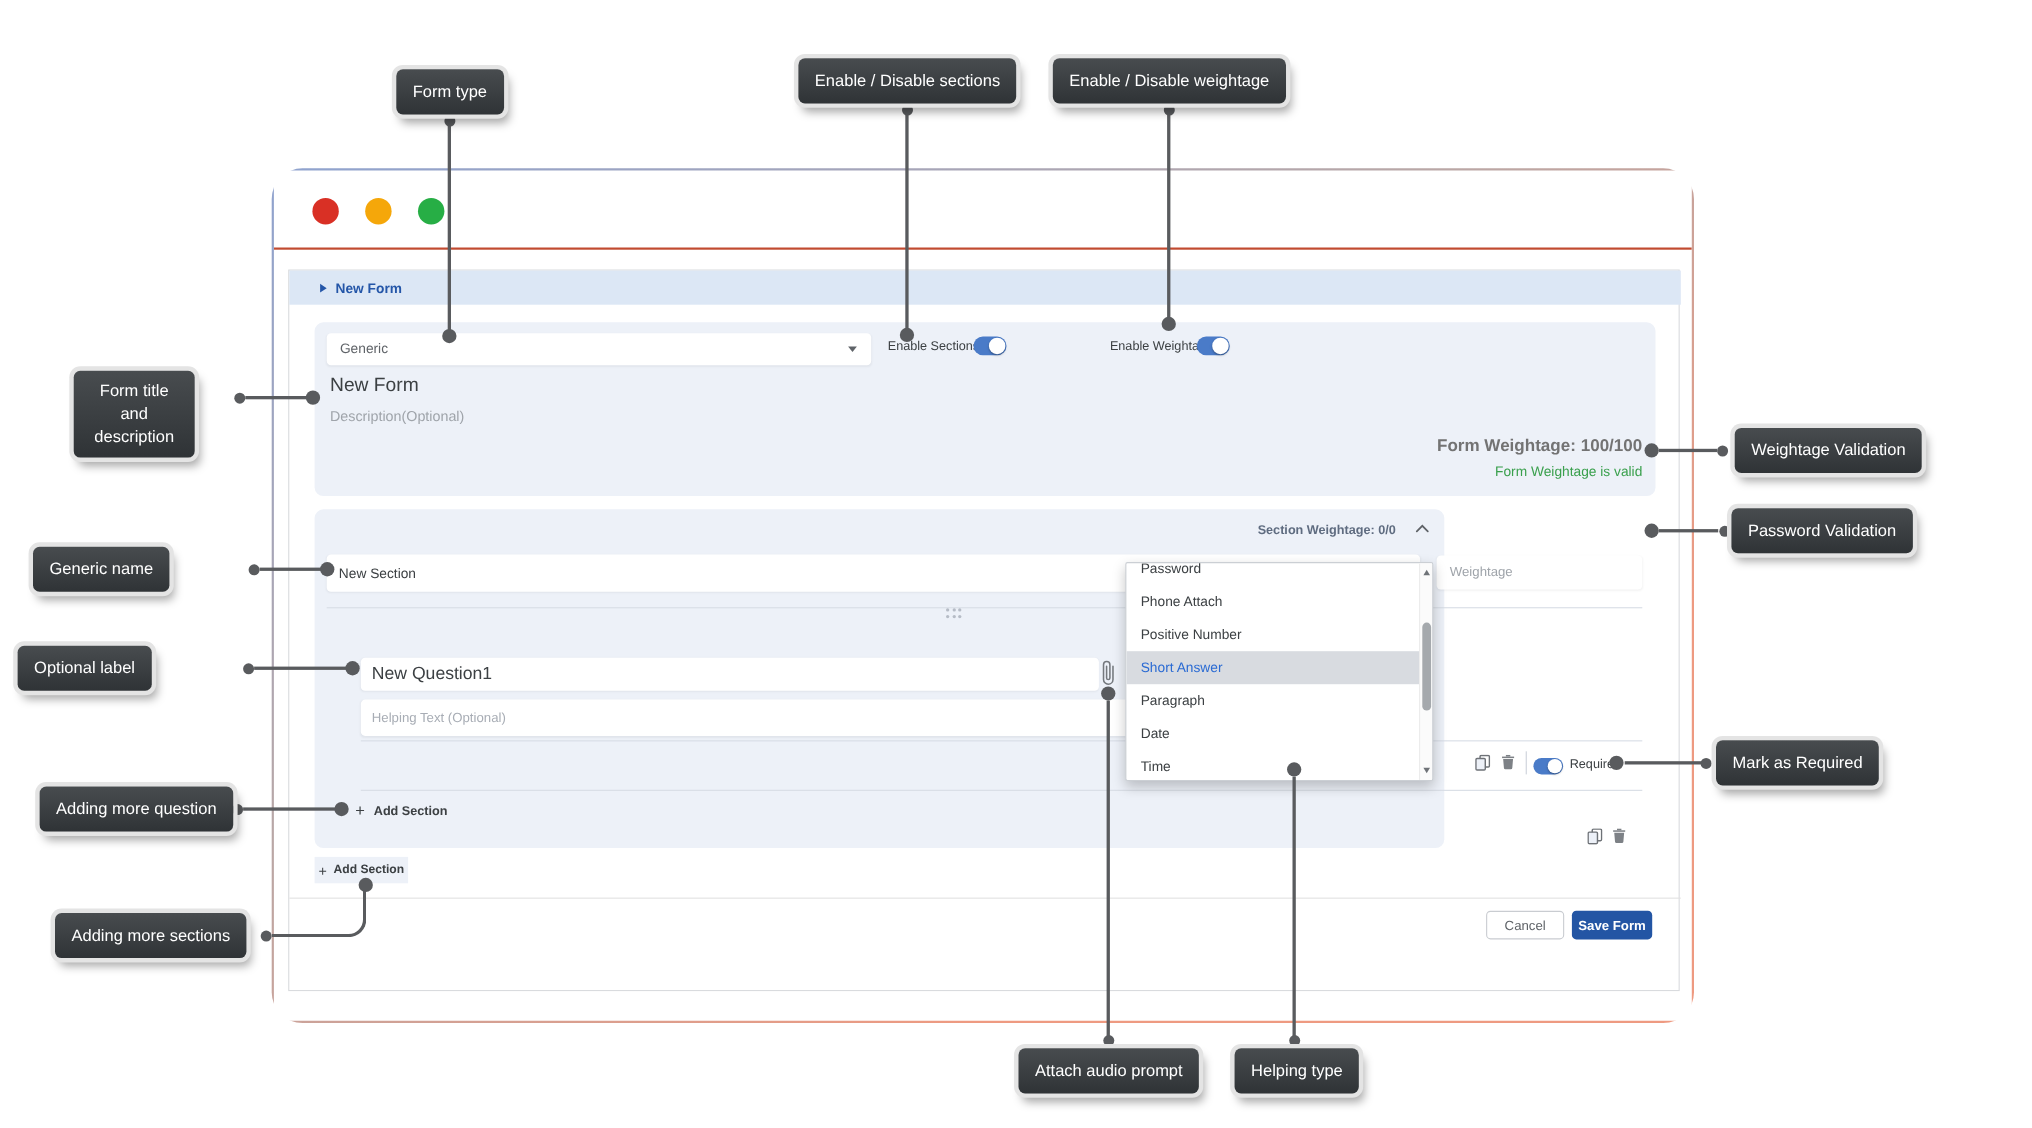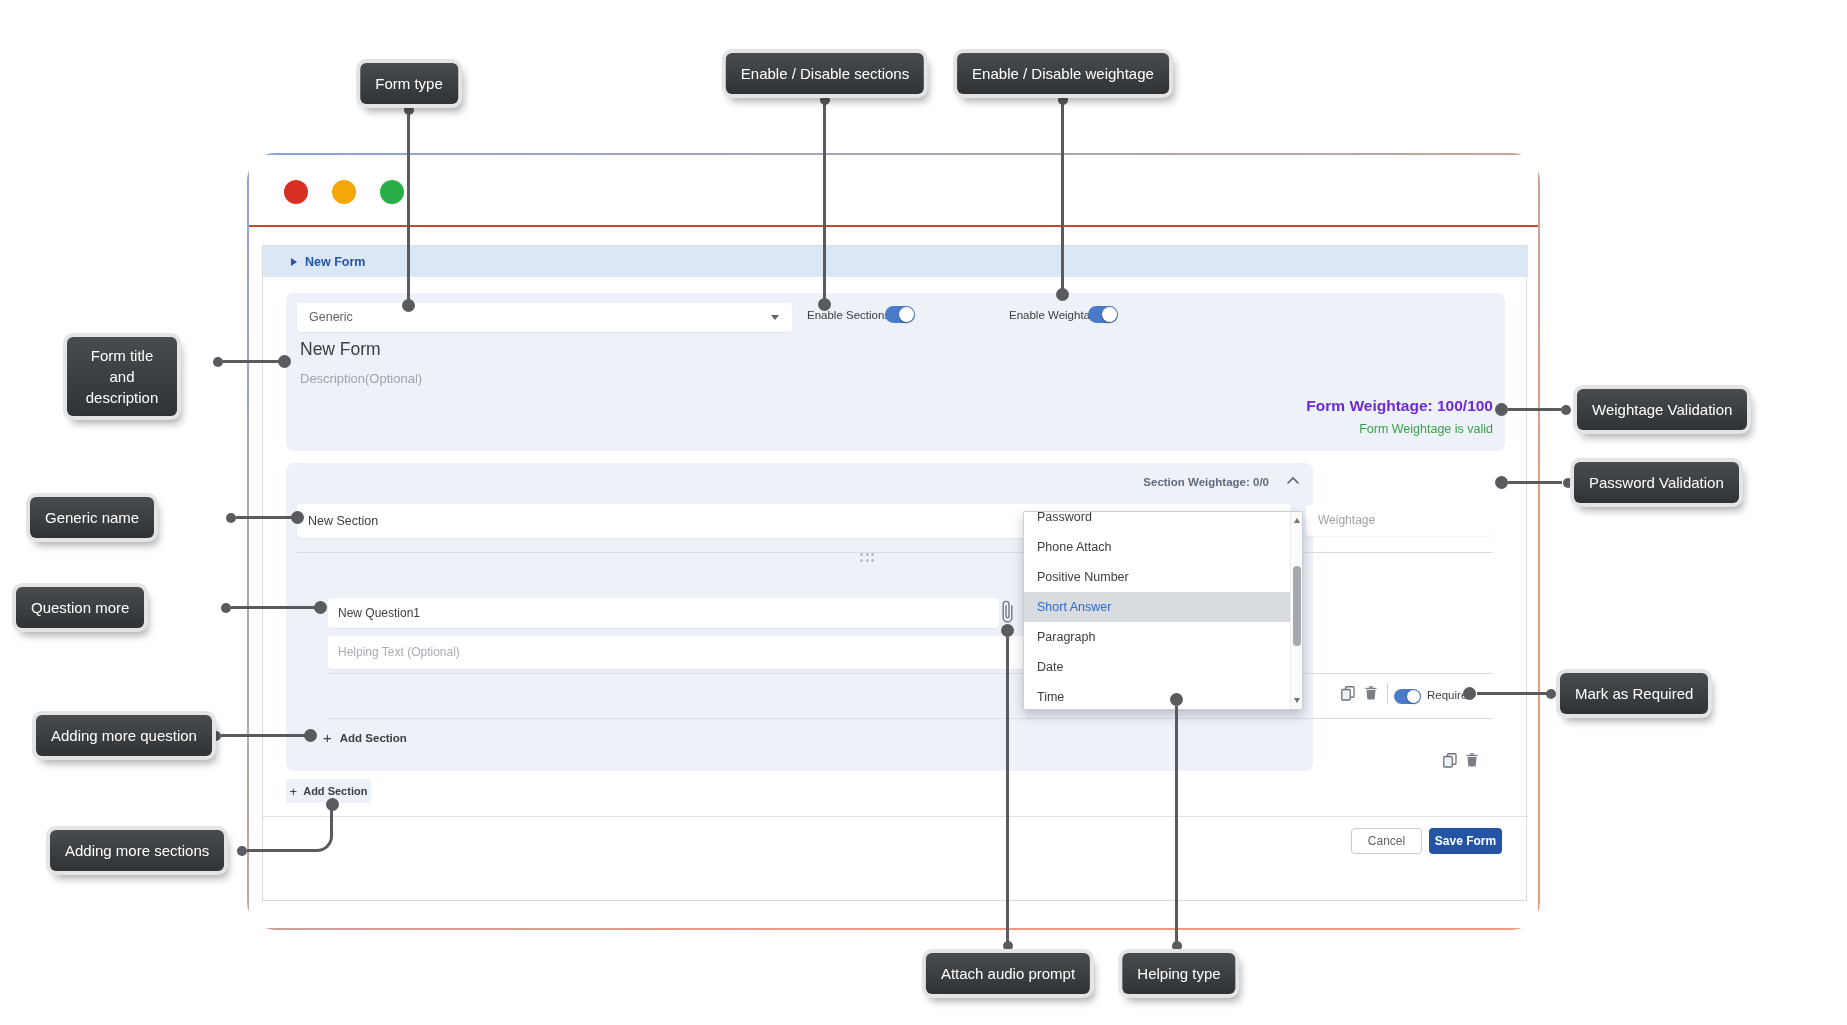--- a/index.html
+++ b/index.html
@@ -82,21 +82,21 @@
           <div class="smalllabel" style="left:521px;top:16px">Enable Sections</div>
           <div class="toggle" style="left:599px;top:13px;width:30px;height:17px">
             <span class="knob" style="width:15px;height:15px"></span>
           </div>
           <div class="smalllabel" style="left:723px;top:16px">Enable Weightage</div>
           <div class="toggle" style="left:802px;top:13px;width:30px;height:17px">
             <span class="knob" style="width:15px;height:15px"></span>
           </div>
           <div class="abs" style="left:14px;top:46px;font-size:17.5px;color:#3c4043;font-weight:500">New Form</div>
           <div class="abs ph" style="left:14px;top:78px;font-size:13px">Description(Optional)</div>
-          <div class="abs" style="right:12px;top:104px;font-size:15.5px;font-weight:bold;color:#6d28d9;text-align:left">Form Weightage: 100/100</div>
+          <div class="abs" style="right:12px;top:104px;font-size:15.5px;font-weight:bold;color:#737373;text-align:left">Form Weightage: 100/100</div>
           <div class="abs" style="right:12px;top:129px;font-size:12.5px;color:#3aa04d;text-align:center">Form Weightage is valid</div>
         </div>
 
         <div class="panel" style="left:23px;top:217px;width:1027px;height:308px">
           <div class="abs" style="right:44px;top:13px;font-size:11.5px;font-weight:bold;color:#5f6c80">Section Weightage: 0/0</div>
           <span class="icon-btn" style="right:13px;top:13px">
             <svg width="14" height="9" viewBox="0 0 14 9">
                 <path d="M2 7l5-5 5 5" fill="none" stroke="#5f6368" stroke-width="1.6" stroke-linecap="round"></path>
               </svg>
           </span>
@@ -105,21 +105,21 @@
           <div class="divider" style="left:11px;top:89px;width:1196px"></div>
           <div class="drag" style="left:574px;top:90px">
             <span></span>
               <span></span>
               <span></span>
               <span></span>
               <span></span>
               <span></span>
           </div>
 
-          <div class="ipt" style="left:42px;top:135px;width:671px;height:30px;line-height:30px;padding-left:10px;font-size:12px">New Question1</div>
+          <div class="ipt" style="left:42px;top:135px;width:671px;height:30px;line-height:30px;padding-left:10px;font-size:16px">New Question1</div>
           <span class="icon-btn" style="left:714px;top:136px">
             <svg width="15" height="26" viewBox="0 0 15 26">
                 <path d="M11.8 6.6v12.1a4.3 4.3 0 0 1-8.6 0V5.3a2.9 2.9 0 0 1 5.8 0v12a1.5 1.5 0 0 1-3 0V6.6" fill="none" stroke="#74787d" stroke-width="1.4" stroke-linecap="round"></path>
               </svg>
           </span>
           <div class="ipt" style="left:42px;top:173px;width:858px;height:33px;line-height:33px;padding-left:10px;font-size:12px;color:#a8adb5">Helping Text (Optional)</div>
           <div class="divider" style="left:42px;top:210px;width:1165px"></div>
 
           <span class="icon-btn" style="left:1055px;top:223px">
             <svg width="14" height="15" viewBox="0 0 14 15">
@@ -240,20 +240,20 @@
   <span class="vline" style="left:1175px;top:706px;height:237px"></span>
   <span class="dot sm" style="left:1172px;top:941px"></span>
 
   <div class="callout centered" style="left:409px;top:63px">Form type</div>
   <div class="callout centered" style="left:825px;top:53px">Enable / Disable sections</div>
   <div class="callout centered" style="left:1063px;top:53px">Enable / Disable weightage</div>
   <div class="callout" style="left:67px;top:337px;width:110px;white-space:normal;padding:8px 10px">Form title and description</div>
   <div class="callout" style="left:1577px;top:389px">Weightage Validation</div>
   <div class="callout" style="left:1574px;top:462px">Password Validation</div>
   <div class="callout" style="left:30px;top:497px">Generic name</div>
-  <div class="callout" style="left:16px;top:587px">Question more</div>
+  <div class="callout" style="left:16px;top:587px">Optional label</div>
   <div class="callout" style="left:1560px;top:673px">Mark as Required</div>
   <div class="callout" style="left:36px;top:715px">Adding more question</div>
   <div class="callout" style="left:50px;top:830px">Adding more sections</div>
   <div class="callout centered" style="left:1008px;top:953px">Attach audio prompt</div>
   <div class="callout centered" style="left:1179px;top:953px">Helping type</div>
 
 </div>
 
 </body></html>

